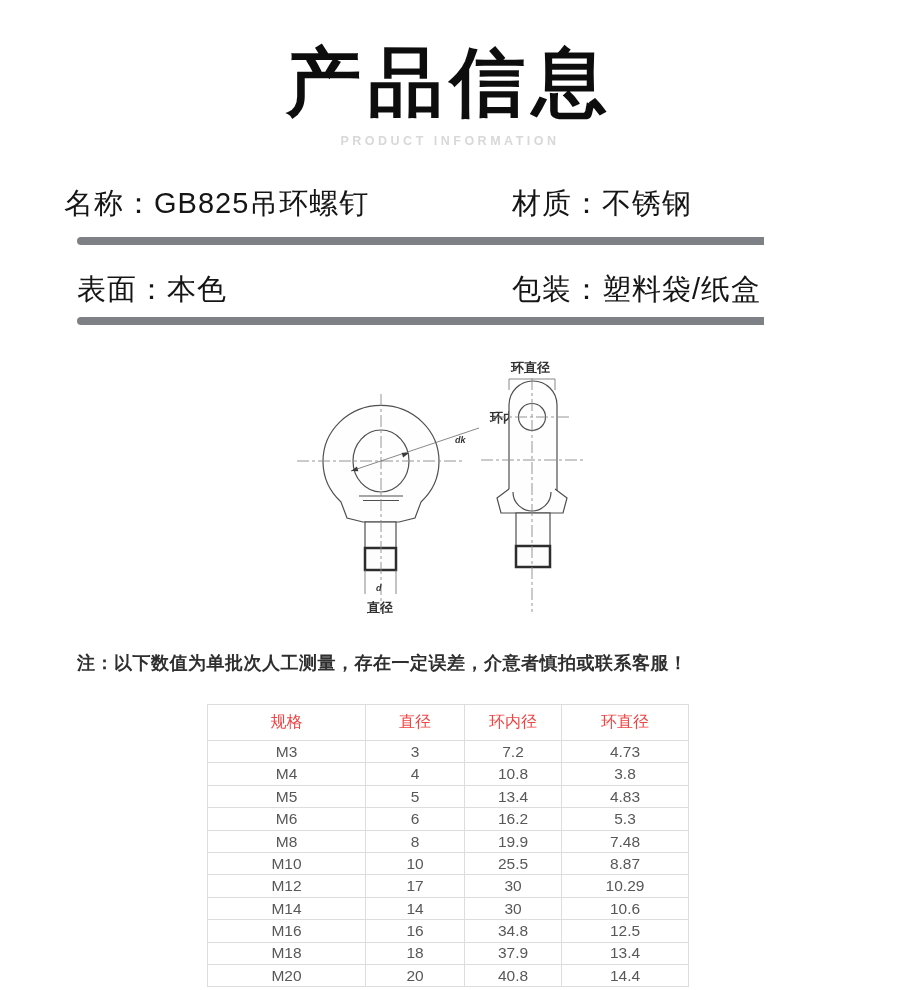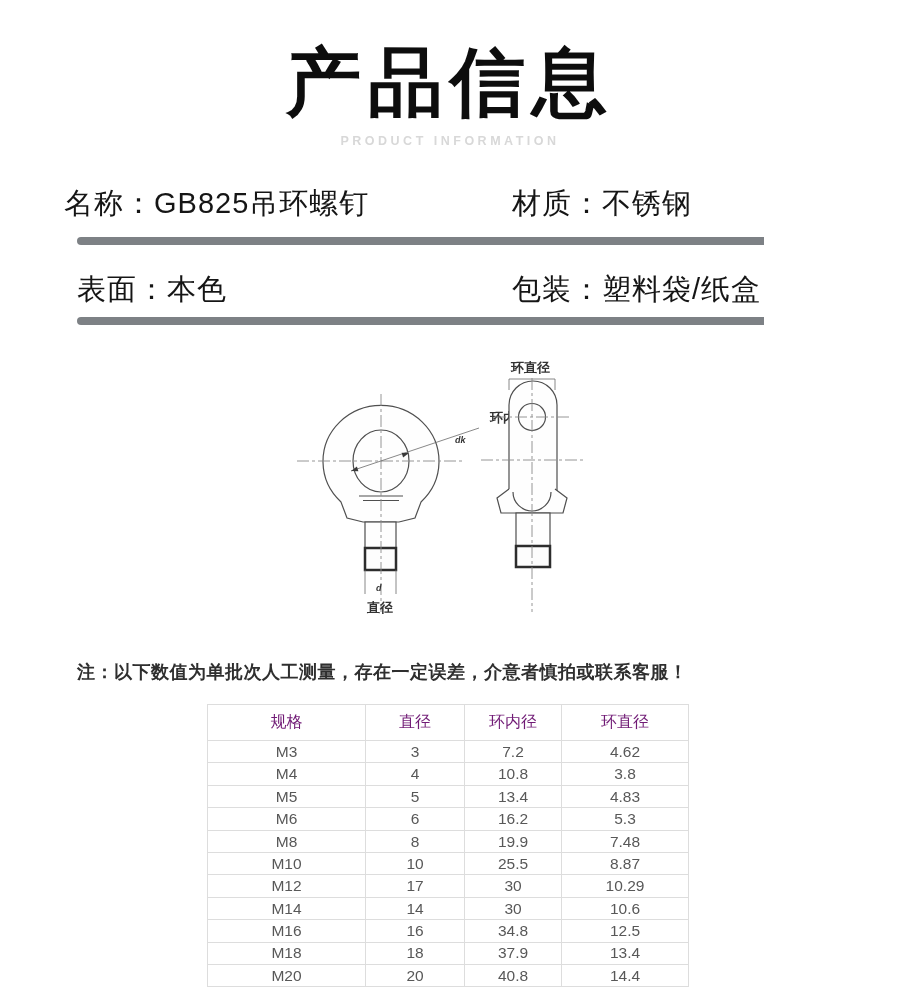--- a/index.html
+++ b/index.html
@@ -24,29 +24,29 @@
   .diagram text{font-family:"Liberation Sans",sans-serif;fill:#333;font-weight:700;}
   .cl{stroke:#8a8a8a;stroke-width:0.9;stroke-dasharray:12 3 3 3;fill:none;}
   .ln{stroke:#4f4f4f;stroke-width:1.2;fill:none;}
   .lnf{stroke:#4f4f4f;stroke-width:1.2;fill:#fefefe;}
   .thick{stroke:#2d2d2d;stroke-width:2.5;fill:#fdfdfd;}
   .dim{stroke:#6a6a6a;stroke-width:0.8;fill:none;}
   .arr{fill:#3a3a3a;stroke:none;}
 
   
   .note{position:absolute;left:77px;top:651px;font-size:18px;font-weight:600;color:#2f2f2f;
-        letter-spacing:0.5px;white-space:nowrap;margin-top:9px;}
+        letter-spacing:0.5px;white-space:nowrap;}
   .unit{position:absolute;left:729px;top:651px;font-size:18px;font-weight:600;color:#2f2f2f;margin-left:47px;}
 
   
   .size-table{position:absolute;left:207px;top:704px;width:477px;table-layout:fixed;
               border-collapse:collapse;}
   .size-table th,.size-table td{border:1px solid var(--table-grid,#dddddd);text-align:center;
               padding:0;font-weight:400;color:var(--table-text,#585858);}
-  .size-table th{height:35px;font-size:16px;color:#701a75;}
+  .size-table th{height:35px;font-size:16px;color:#ef4444;}
   .size-table td{height:21.4px;font-size:15.5px;line-height:1;}
   .size-table th:nth-child(1){width:157px;}
   .size-table th:nth-child(2){width:98px;}
   .size-table th:nth-child(3){width:96px;}
   .size-table th:nth-child(4){width:126px;}
 </style>
 </head>
 <body>
 
 <div id="page">
@@ -119,21 +119,21 @@
           <th>直径</th>
           <th>环内径</th>
           <th>环直径</th>
         </tr>
       </thead>
       <tbody>
         <tr>
           <td>M3</td>
           <td>3</td>
           <td>7.2</td>
-          <td>4.62</td>
+          <td>4.73</td>
         </tr>
         <tr>
           <td>M4</td>
           <td>4</td>
           <td>10.8</td>
           <td>3.8</td>
         </tr>
         <tr>
           <td>M5</td>
           <td>5</td>

